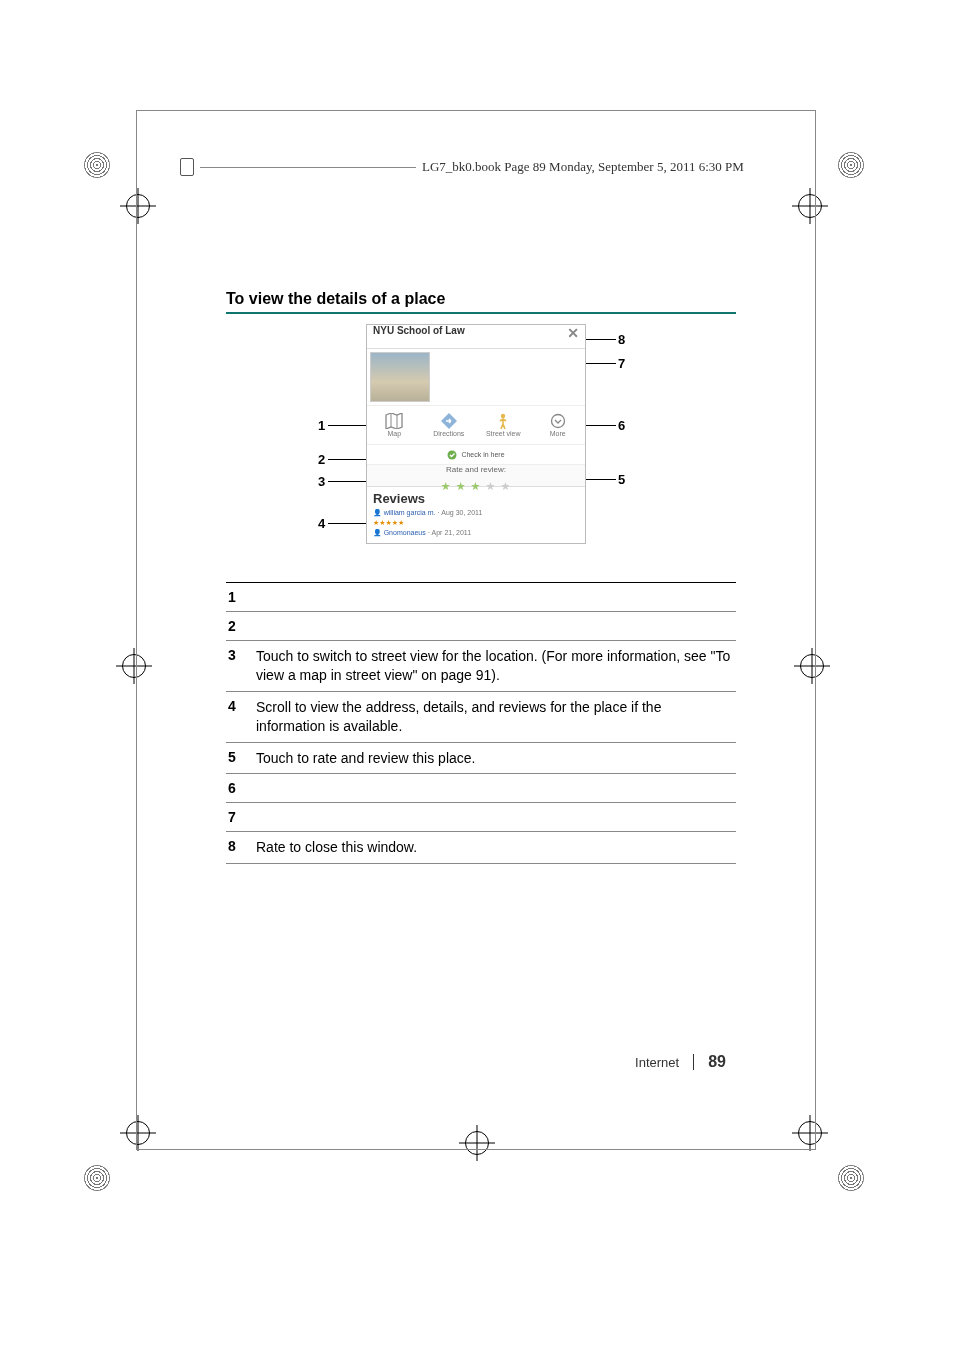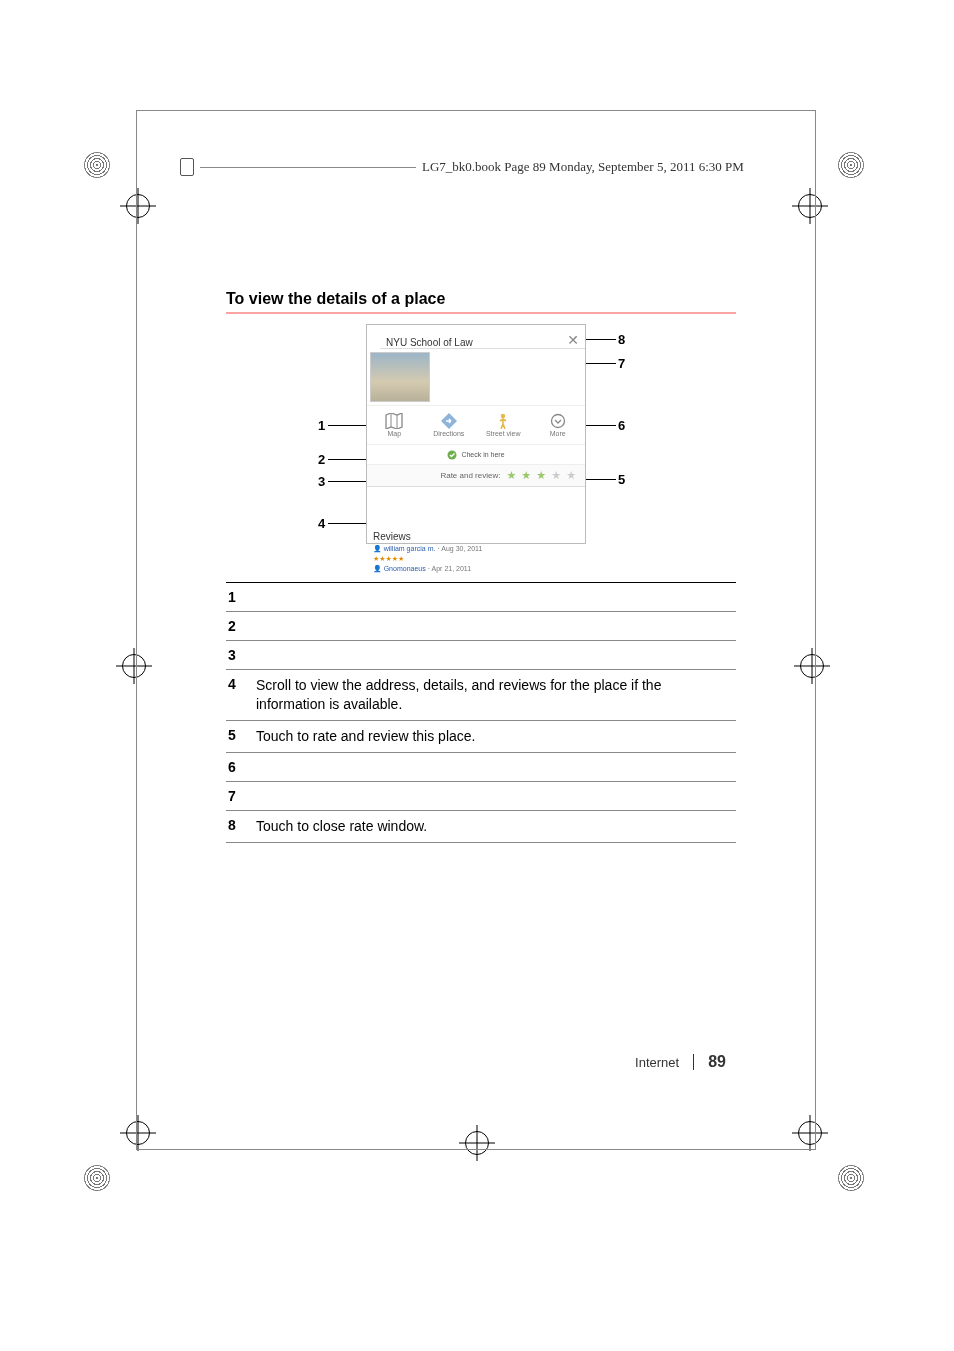--- a/index.html
+++ b/index.html
@@ -74,21 +74,21 @@
   
   .content {
     position: absolute;
     top: 290px;
     left: 226px;
     width: 510px;
   }
   h2.section-title {
     font-size: 16px;
     font-weight: bold;
-    border-bottom: 2px solid #fca5a5;
+    border-bottom: 2px solid #0f766e;
     padding-bottom: 4px;
     margin-bottom: 10px;
   }
 
   .figure-area {
     position: relative;
     width: 100%;
     height: 230px;
     margin-bottom: 28px;
   }
@@ -105,23 +105,23 @@
   .phone-shot {
     position: absolute;
     left: 140px; top: 0;
     width: 220px; height: 220px;
     border: 1px solid #bbb;
     background: #fff;
     font-size: 8px;
     color: #333;
   }
   .phone-shot .title-bar {
-    height: 24px; display:flex; align-items:flex-end; justify-content:space-between;
+    height: 24px; display:flex; align-items:flex-start; justify-content:space-between;
     padding: 0 6px; border-bottom:1px solid #ddd;
-    font-weight: normal; font-size: 10px; margin-left: 13px;
+    font-weight: bold; font-size: 10px;
   }
   .title-bar .close-x { font-size:14px; color:#888; }
   .info-row {
     display:flex; height:56px;
   }
   .info-text { flex:1; padding:4px 6px; line-height:1.3; }
   .info-text .link { color:#2a5db0; text-decoration:underline; }
   .info-text .stars5 { color:#e28b00; font-size:8px; }
   .thumb { width:60px; background:linear-gradient(180deg,#9cb5c7 0%,#d4cab0 60%,#b8b098 100%); margin:3px; border:1px solid #ccc; }
   .btn-row {
@@ -132,29 +132,29 @@
     flex:1; display:flex; flex-direction:column; align-items:center; justify-content:center; gap:1px;
   }
   .btn svg { display:block; }
   .checkin {
     height:20px; display:flex; align-items:center; justify-content:center; gap:4px;
     font-size:7px; color:#555; border-bottom:1px solid #eee;
   }
   .rate-row {
     height:22px; display:flex; align-items:center; 
     padding:0 8px; font-size:8px; gap:6px;
-    background:#fafafa; border-bottom:1px solid #ddd;
+    background:#fafafa; border-bottom:1px solid #ddd;flex-direction:column;
   }
   .rate-row .rr-label { flex:1; text-align:right; color:#666; }
   .rate-row .stars { color:#9cc96b; letter-spacing:1px; font-size:11px; }
   .rate-row .stars .grey { color:#ccc; }
   .reviews-sec {
     padding:4px 6px;
   }
-  .reviews-sec .rev-head { font-weight:normal; font-size:10px; margin-bottom:2px;margin-top:40px; }
+  .reviews-sec .rev-head { font-weight:bold; font-size:13px; margin-bottom:2px; }
   .reviews-sec .rev {
     font-size:7px; color:#777; line-height:1.4;
   }
   .reviews-sec .rev .uname { color:#2a5db0; }
   .reviews-sec .rev .rstars { color:#e28b00; }
 
   
   .desc-table {
     border-top: 1px solid #000;
     font-size: 14px;
@@ -312,38 +312,39 @@
 
   <div class="desc-table">
     <div class="desc-row">
       <div class="num">1</div>
     </div>
     <div class="desc-row">
       <div class="num">2</div>
     </div>
     <div class="desc-row">
       <div class="num">3</div>
+      <div class="txt">Touch to switch to street view for the location. (For more information, see "To view a map in street view" on page 91).</div>
     </div>
     <div class="desc-row">
       <div class="num">4</div>
       <div class="txt">Scroll to view the address, details, and reviews for the place if the information is available.</div>
     </div>
     <div class="desc-row">
       <div class="num">5</div>
       <div class="txt">Touch to rate and review this place.</div>
     </div>
     <div class="desc-row">
       <div class="num">6</div>
     </div>
     <div class="desc-row">
       <div class="num">7</div>
     </div>
     <div class="desc-row">
       <div class="num">8</div>
-      <div class="txt">Touch to close rate window.</div>
+      <div class="txt">Rate to close this window.</div>
     </div>
   </div>
 
 </div>
 
 <div class="footer">
   <span>Internet</span>
   <span class="sep"></span>
   <span class="pnum">89</span>
 </div>

